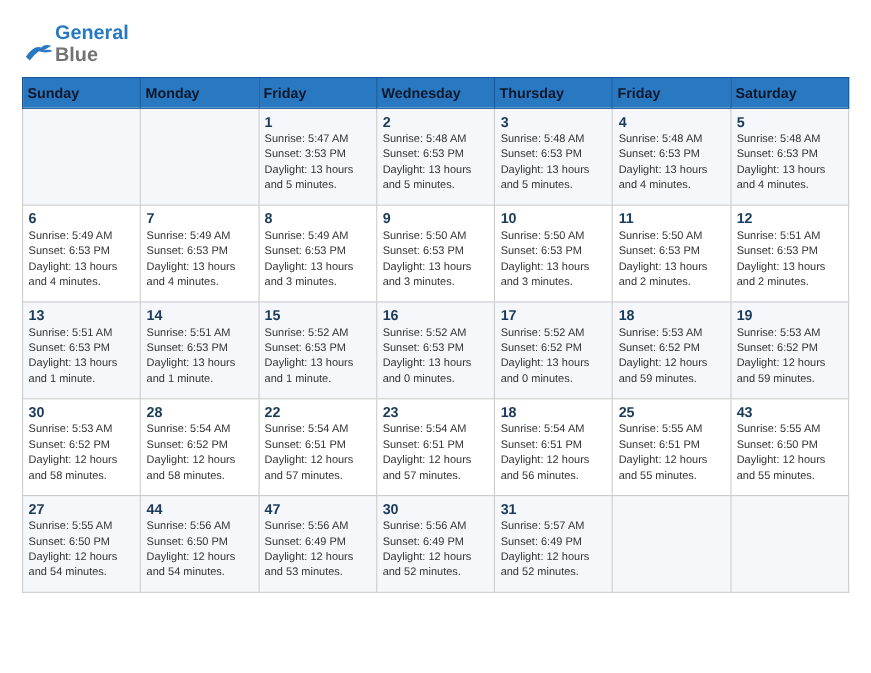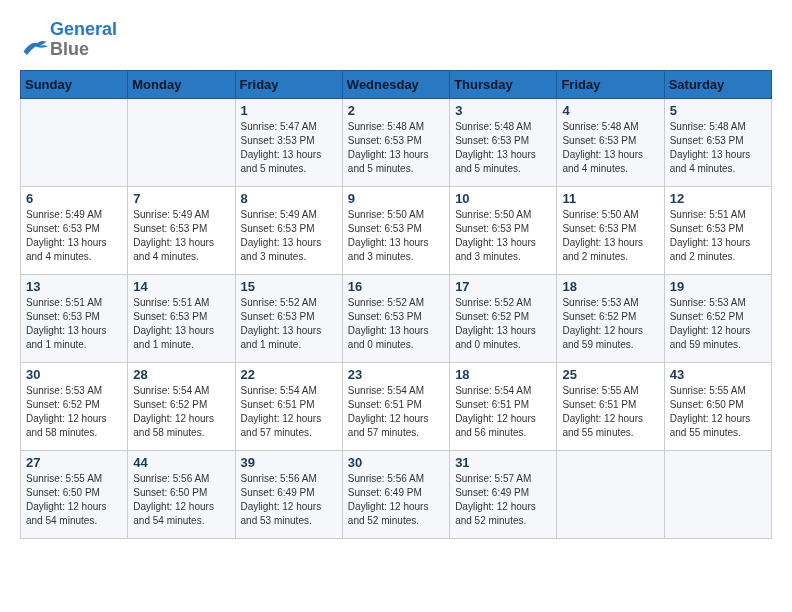--- a/index.html
+++ b/index.html
@@ -320,21 +320,21 @@
 and 54 minutes.</div>
         </td>
         <td>
           <span class="day-number">44</span>
           <div class="day-info" style="white-space: pre-line;">Sunrise: 5:56 AM
 Sunset: 6:50 PM
 Daylight: 12 hours
 and 54 minutes.</div>
         </td>
         <td>
-          <span class="day-number">39</span>
+          <span class="day-number">47</span>
           <div class="day-info" style="white-space: pre-line;">Sunrise: 5:56 AM
 Sunset: 6:49 PM
 Daylight: 12 hours
 and 53 minutes.</div>
         </td>
         <td>
           <span class="day-number">30</span>
           <div class="day-info" style="white-space: pre-line;">Sunrise: 5:56 AM
 Sunset: 6:49 PM
 Daylight: 12 hours

